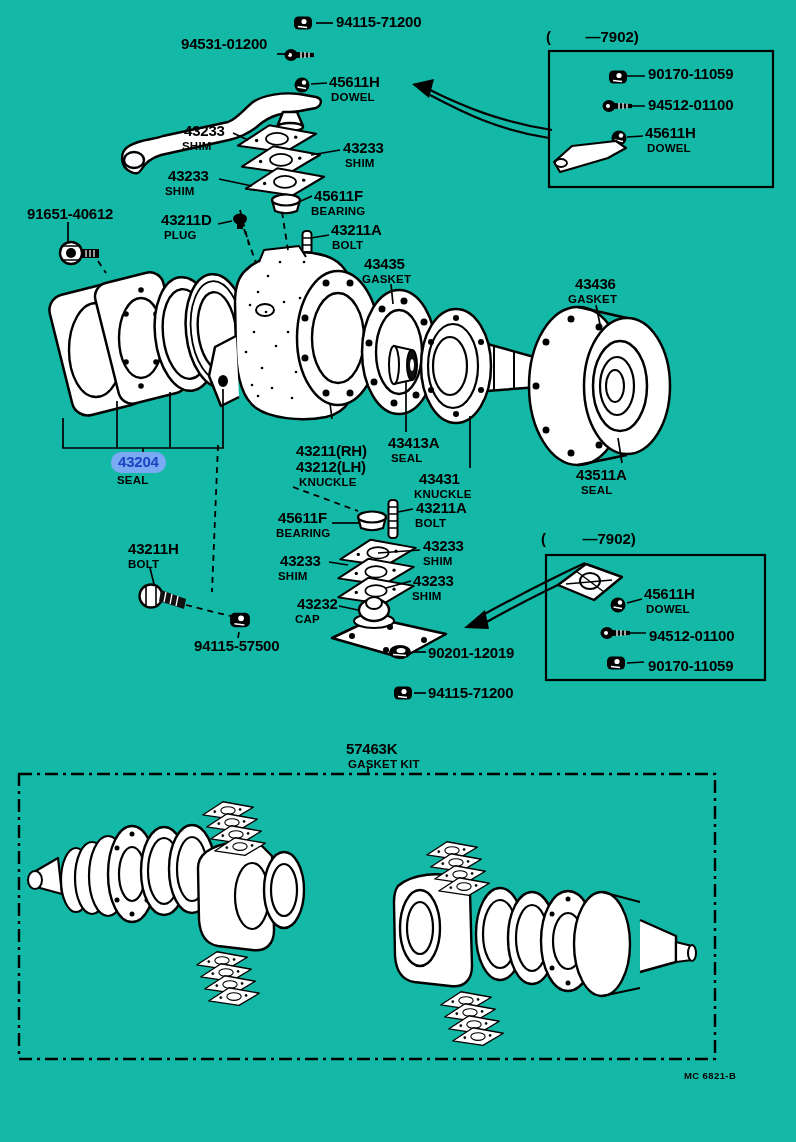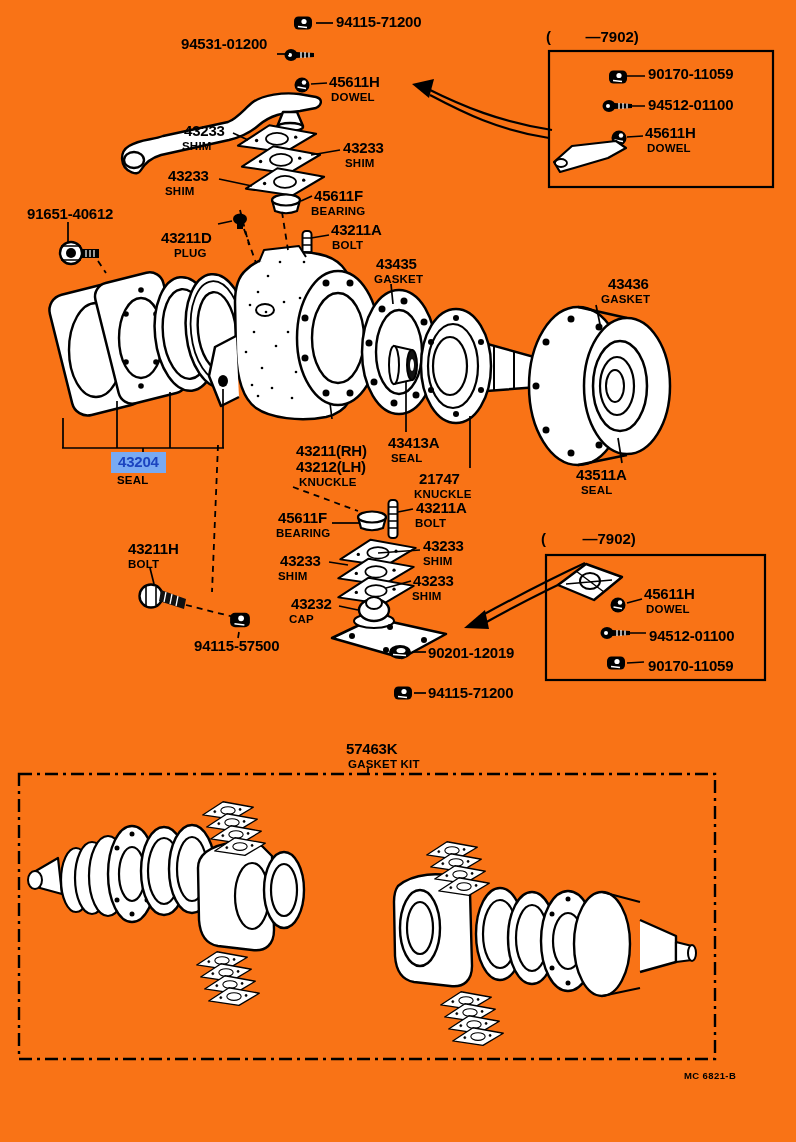--- a/index.html
+++ b/index.html
@@ -9,21 +9,21 @@
   .lbl{position:absolute;line-height:1.05;white-space:nowrap;}
   .pn{display:block;font-weight:700;font-size:15px;letter-spacing:-0.2px;}
   .sub{display:block;font-weight:700;font-size:11.5px;letter-spacing:0.2px;margin-top:1px;}
   .cap{display:inline-block;font-weight:700;font-size:15px;}
   .hl{display:inline-block;padding:2px 7px 3px 7px;}
   .ftr{position:absolute;font-weight:700;font-size:9.5px;letter-spacing:0.4px;}
 </style>
 </head>
 <body>
 
-<div class="stage" style="background: #f97316;">
+<div class="stage" style="background: #14b8a6;">
 
 <svg class="art" width="796" height="1142" viewBox="0 0 796 1142" fill="none" stroke="none">
   <defs>
     <g id="i-shim">
       <path d="M-46,9 L-9,-15 L46,-5 L9,17 Z" fill="#fff" stroke="#000" stroke-width="2.4" stroke-linejoin="round"></path>
       <ellipse cx="0" cy="1" rx="13" ry="7" fill="#fff" stroke="#000" stroke-width="2"></ellipse>
       <circle cx="-24" cy="3" r="2" fill="#000"></circle>
           <circle cx="22" cy="-1" r="2" fill="#000"></circle>
     </g>
     <g id="i-cup">
@@ -429,67 +429,67 @@
 <div class="lbl" style="left:168px;top:168px">
   <span class="pn">43233</span>
   <span class="sub" style="margin-left:-3px">SHIM</span>
 </div>
 
 <div class="lbl" style="left:314px;top:188px">
   <span class="pn">45611F</span>
   <span class="sub" style="margin-left:-3px">BEARING</span>
 </div>
 
-<div class="lbl" style="left:161px;top:230px">
+<div class="lbl" style="left:161px;top:212px">
   <span class="pn">43211D</span>
-  <span class="sub" style="margin-left:13px">PLUG</span>
+  <span class="sub" style="margin-left:3px">PLUG</span>
 </div>
 
 <div class="lbl" style="left:27px;top:206px">
   <span class="pn">91651-40612</span>
 </div>
 
 <div class="lbl" style="left:331px;top:222px">
   <span class="pn">43211A</span>
   <span class="sub" style="margin-left:1px">BOLT</span>
 </div>
 
-<div class="lbl" style="left:376px;top:256px">
+<div class="lbl" style="left:364px;top:256px">
   <span class="pn">43435</span>
   <span class="sub" style="margin-left:-2px">GASKET</span>
 </div>
 
-<div class="lbl" style="left:608px;top:276px">
+<div class="lbl" style="left:575px;top:276px">
   <span class="pn">43436</span>
   <span class="sub" style="margin-left:-7px">GASKET</span>
 </div>
 
 <div class="lbl" style="left:296px;top:443px">
   <span class="pn">43211(RH)</span>
   <span class="pn">43212(LH)</span>
   <span class="sub" style="margin-left:3px">KNUCKLE</span>
 </div>
 
 <div class="lbl" style="left:388px;top:435px">
   <span class="pn">43413A</span>
   <span class="sub" style="margin-left:3px">SEAL</span>
 </div>
 
 <div class="lbl" style="left:419px;top:471px">
-  <span class="pn">21747</span>
+  <span class="pn">43431</span>
   <span class="sub" style="margin-left:-5px">KNUCKLE</span>
 </div>
 
 <div class="lbl" style="left:576px;top:467px">
   <span class="pn">43511A</span>
   <span class="sub" style="margin-left:5px">SEAL</span>
 </div>
 
 <div class="lbl" style="left:111px;top:452px">
-  <span class="pn hl" style="background: rgb(121, 170, 243); color: rgb(27, 68, 192);">43204</span>
+  <span class="pn hl" style="background: rgb(121, 170, 243); color: rgb(27, 68, 192); border-radius: 10px;">43204</span>
   <span class="sub" style="margin-left:6px">SEAL</span>
 </div>
 
 <div class="lbl" style="left:278px;top:510px">
   <span class="pn">45611F</span>
   <span class="sub" style="margin-left:-2px">BEARING</span>
 </div>
 
 <div class="lbl" style="left:416px;top:500px">
   <span class="pn">43211A</span>
@@ -504,21 +504,21 @@
 <div class="lbl" style="left:280px;top:553px">
   <span class="pn">43233</span>
   <span class="sub" style="margin-left:-2px">SHIM</span>
 </div>
 
 <div class="lbl" style="left:413px;top:573px">
   <span class="pn">43233</span>
   <span class="sub" style="margin-left:-1px">SHIM</span>
 </div>
 
-<div class="lbl" style="left:291px;top:596px">
+<div class="lbl" style="left:297px;top:596px">
   <span class="pn">43232</span>
   <span class="sub" style="margin-left:-2px">CAP</span>
 </div>
 
 <div class="lbl" style="left:128px;top:541px">
   <span class="pn">43211H</span>
   <span class="sub">BOLT</span>
 </div>
 
 <div class="lbl" style="left:194px;top:638px">

